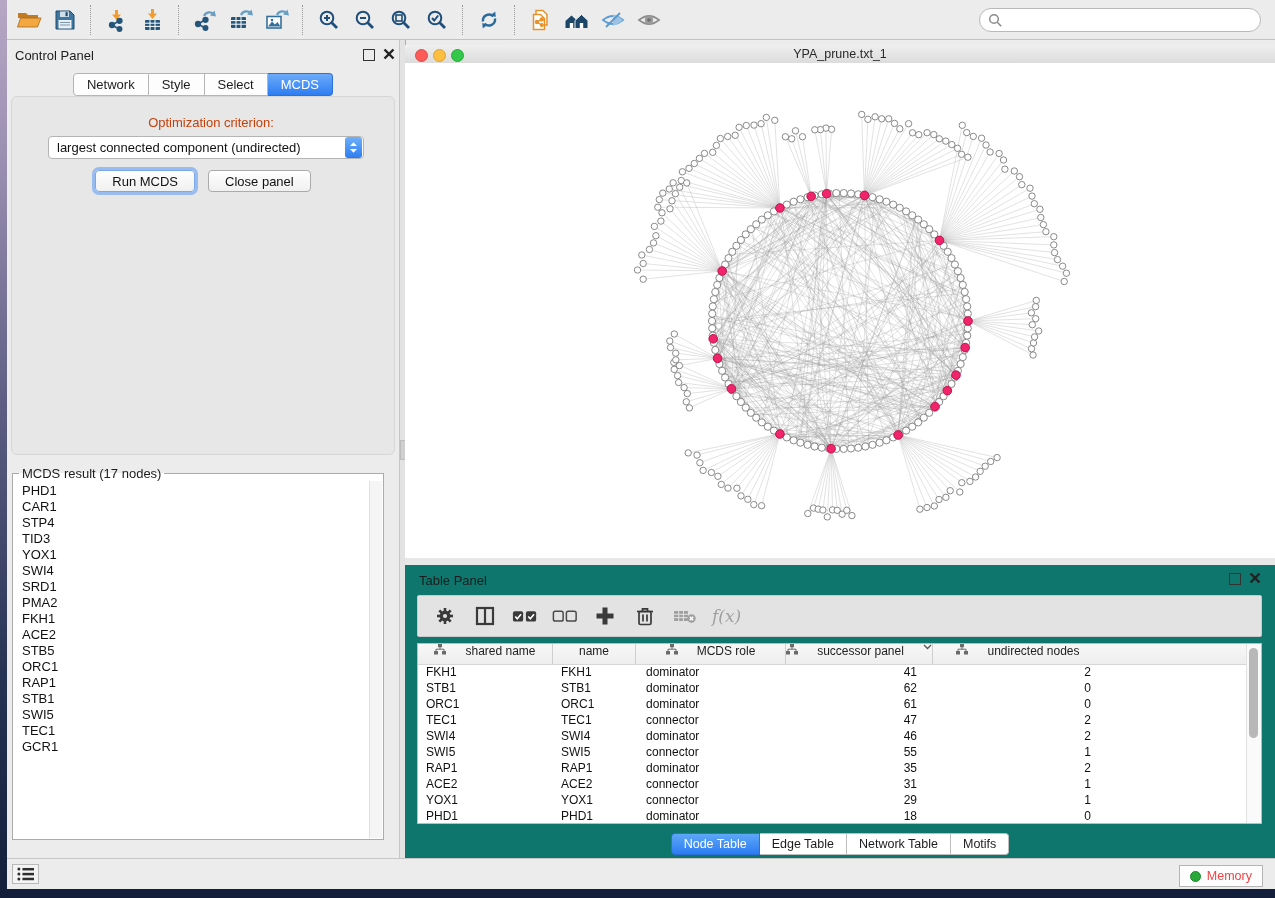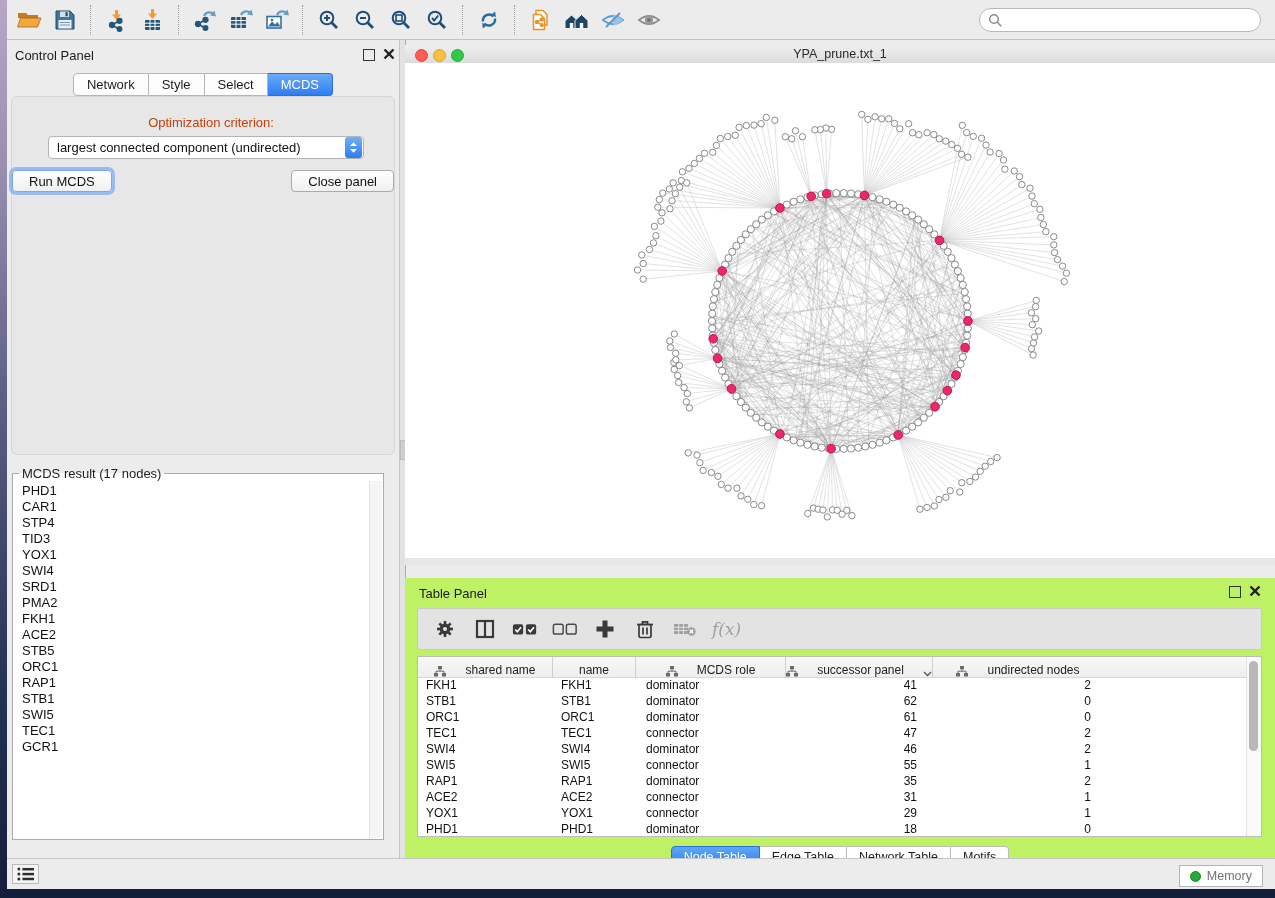--- a/index.html
+++ b/index.html
@@ -26,21 +26,21 @@
   .cp-tabs{position:absolute;left:0;top:33px;width:100%;display:flex;justify-content:center;}
   .cp-tab{font-size:13px;padding:3px 13px;background:#fdfdfd;border:1px solid #b5b5b5;border-left:none;color:#1c1c1c;}
   .cp-tab:first-child{border-left:1px solid #b5b5b5;border-radius:4px 0 0 4px;}
   .cp-tab:last-child{border-radius:0 4px 4px 0;}
   .cp-tab.active{background:linear-gradient(180deg,#6cabf9 0%,#2d7df2 100%);color:#fff;border-color:#2d6fd8;}
   .cp-body{position:absolute;left:4px;top:56px;width:384px;height:359px;background:#e7e7e7;border:1px solid #d6d6d6;border-radius:6px;box-sizing:border-box;}
   .opt-label{position:absolute;left:8px;top:18px;width:100%;text-align:center;font-size:13px;color:#c2410c;}
   .dropdown{position:absolute;left:36px;top:39px;width:316px;height:23px;background:#fff;border:1px solid #b4b4b4;border-radius:4px;display:flex;align-items:center;box-sizing:border-box;}
   .dd-text{flex:1;font-size:13px;padding-left:8px;color:#111;white-space:nowrap;overflow:hidden;}
   .dd-stepper{width:17px;height:21px;border-radius:3px;background:linear-gradient(180deg,#6fb0f9 0%,#2e7cf0 100%);display:flex;align-items:center;justify-content:center;margin-right:1px;}
-  .btn-row{position:absolute;left:0;top:73px;width:100%;display:flex;justify-content:space-between;gap:13px;}
+  .btn-row{position:absolute;left:0;top:73px;width:100%;display:flex;justify-content:center;gap:13px;}
   .mac-btn{font-family:"Liberation Sans",sans-serif;font-size:13px;padding:2px 16px;height:22px;background:linear-gradient(180deg,#ffffff,#f0f0f0);border:1px solid #ababab;border-radius:4px;color:#111;}
   .mac-btn.focused{box-shadow:0 0 0 3px rgba(100,160,245,.6);border-color:#7aa8e8;}
   .result-box{position:absolute;left:5px;top:426px;width:372px;height:374px;border:1px solid #ababab;background:#fff;margin:0;padding:0;box-sizing:border-box;}
   .result-box legend{font-size:13px;color:#1c1c1c;margin-left:6px;padding:0 3px;background:transparent;}
   .result-list{position:absolute;left:1px;top:0;right:13px;bottom:1px;overflow:hidden;padding:2px 0 0 8px;}
   .mcds-item{font-size:13px;line-height:16px;color:#111;}
   .result-scrollbar{position:absolute;top:0;right:1px;width:12px;bottom:1px;background:#f5f5f5;border-left:1px solid #e0e0e0;}
 
   
   .v-splitter{position:absolute;left:393px;top:40px;width:5px;height:818px;background:#e3e3e3;border-right:1px solid #adadad;}
@@ -51,44 +51,44 @@
   .network-window{position:absolute;left:398px;top:45px;width:870px;height:513px;}
   .net-titlebar{position:absolute;left:0;top:0;width:100%;height:18px;background:linear-gradient(180deg,#efefef,#dcdcdc);border-bottom:1px solid #b6b6b6;}
   .tl{position:absolute;top:3.5px;width:11px;height:11px;border-radius:50%;}
   .tl.red{left:10px;background:#fc5b57;border:0.5px solid #d94c48;}
   .tl.yellow{left:28px;background:#fdbe41;border:0.5px solid #d9a233;}
   .tl.green{left:46px;background:#34c84a;border:0.5px solid #27a83b;}
   .net-title{position:absolute;left:0;top:2px;width:100%;text-align:center;font-size:12.5px;color:#2a2a2a;}
   .net-canvas{position:absolute;left:0;top:18px;width:870px;height:495px;background:#fff;}
 
   
-  .table-panel{position:absolute;left:398px;top:578px;width:870px;height:293px;background:#bef264;}
+  .table-panel{position:absolute;left:398px;top:565px;width:870px;height:293px;background:#0f766e;}
   .tp-title{position:absolute;left:14px;top:8px;font-size:13px;color:#1c1c1c;}
   .tp-toolbar{position:absolute;left:12px;top:30px;width:845px;height:42px;background:#e3e3e3;border:1px solid #c9c9c9;border-radius:2px;box-sizing:border-box;display:flex;align-items:center;gap:14px;padding-left:14px;}
   .tp-ibtn{width:26px;height:26px;border:none;background:transparent;display:flex;align-items:center;justify-content:center;padding:0;}
   .fx-label{font-family:"DejaVu Serif",serif;font-style:italic;font-size:17px;color:#9f9f9f;}
   .tp-table{position:absolute;left:12px;top:78px;width:845px;height:181px;background:#fff;border:1px solid #bcbcbc;box-sizing:border-box;}
   .tp-thead{position:absolute;left:0;top:0;right:14px;height:20px;display:flex;background:linear-gradient(180deg,#f8f8f8,#eeeeee);border-bottom:1px solid #d7d7d7;}
-  .th{display:flex;align-items:flex-end;justify-content:center;gap:19px;font-size:12px;color:#222;border-right:1px solid #cfcfcf;box-sizing:border-box;height:20px;}
+  .th{display:flex;align-items:flex-start;justify-content:center;gap:19px;font-size:12px;color:#222;border-right:1px solid #cfcfcf;box-sizing:border-box;height:20px;}
   .th:last-child{border-right:none;}
   .tp-rows{position:absolute;left:0;top:20px;right:14px;bottom:0;overflow:hidden;}
   .tr{display:flex;height:16px;}
   .td{font-size:12px;color:#111;line-height:16px;white-space:nowrap;box-sizing:border-box;}
   .tp-scrollbar{position:absolute;top:0;right:0;width:14px;bottom:0;background:#fafafa;border-left:1px solid #e2e2e2;}
   .tp-scrollbar .thumb{position:absolute;left:2px;top:4px;width:9px;height:90px;background:#b8b8b8;border-radius:5px;}
   .tp-tabs{position:absolute;left:0;bottom:3px;width:100%;display:flex;justify-content:center;}
   .tp-tab{font-size:12.5px;padding:3px 12px;background:#fff;border:1px solid #bdbdbd;border-left:none;color:#1c1c1c;}
   .tp-tab:first-child{border-left:1px solid #bdbdbd;border-radius:4px 0 0 4px;}
   .tp-tab:last-child{border-radius:0 4px 4px 0;}
   .tp-tab.active{background:linear-gradient(180deg,#5ea7f8,#2b7cf2);color:#fff;border-color:#2d6fd8;}
 
   
   .status-bar{position:absolute;left:0;top:858px;width:100%;height:30px;background:#ececec;border-top:1px solid #c6c6c6;}
   .status-left-btn{position:absolute;left:5px;top:5px;width:27px;height:20px;background:#f4f4f4;border:1px solid #b9b9b9;display:flex;align-items:center;justify-content:center;padding:0;}
-  .memory-btn{position:absolute;right:12px;top:6px;height:22px;background:#fdfdfd;border:1px solid #b4b4b4;display:flex;align-items:center;gap:6px;padding:0 10px;font-size:12.5px;font-family:"Liberation Sans",sans-serif;color:#737373;}
+  .memory-btn{position:absolute;right:12px;top:6px;height:22px;background:#fdfdfd;border:1px solid #b4b4b4;display:flex;align-items:center;gap:6px;padding:0 10px;font-size:12.5px;font-family:"Liberation Sans",sans-serif;color:#ef4444;}
   .memory-dot{width:11px;height:11px;border-radius:50%;background:#28a838;border:1px solid #1d8a2c;box-sizing:border-box;}
 </style>
 </head>
 <body>
 
 <div class="app-window">
 
   <div class="toolbar">
     <button class="tbtn">
         <svg width="26" height="24" viewBox="0 0 26 24">

